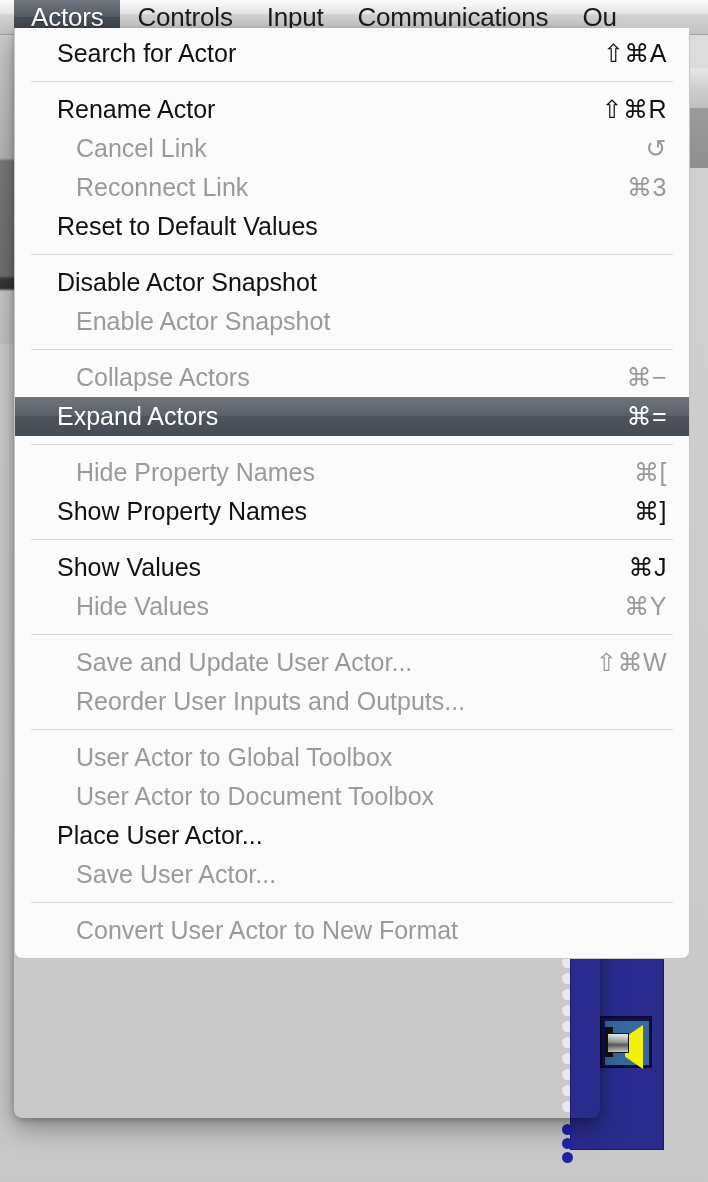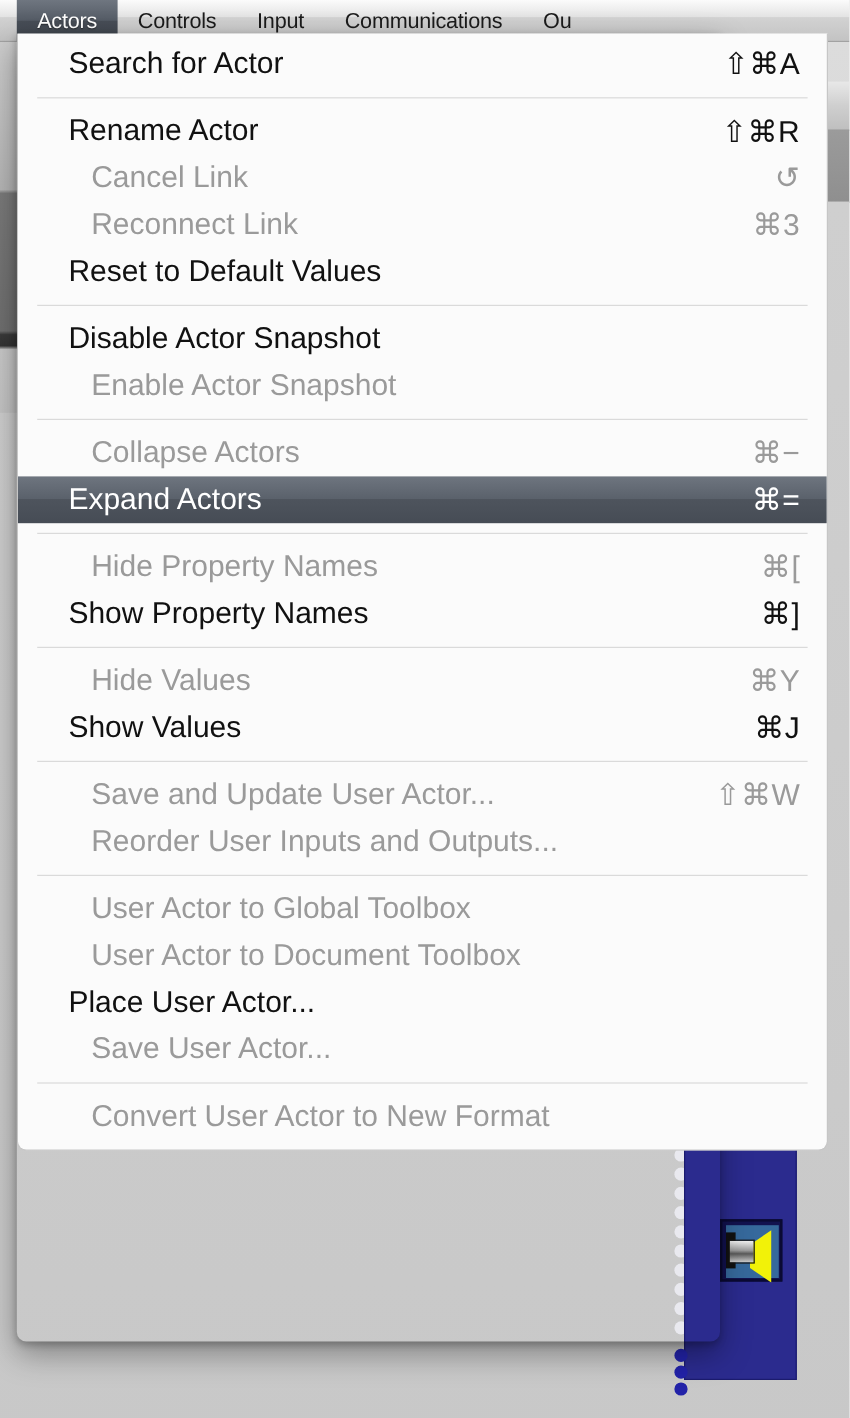--- a/index.html
+++ b/index.html
@@ -156,21 +156,21 @@
     left: 0; top: 0; width: 708px; height: 34px;
     background: linear-gradient(180deg,#fbfbfb 0%, #e3e3e3 42%, #d2d2d2 43%, #c3c3c3 100%);
     border-bottom: 1px solid #a2a2a2;
     display: flex;
     align-items: stretch;
   }
   .menubar-spacer { width: 14px; }
   .menubar-item {
     display: flex; align-items: center;
     padding: 0 17px;
-    font-size: 18px;
+    font-size: 26px;
     color: #1b1b1b;
     white-space: nowrap;
     letter-spacing: -0.2px;
   }
   .menubar-item.active {
     background: linear-gradient(180deg,#6f7680 0%, #555c66 50%, #474d56 51%, #3f454d 100%);
     color: #ffffff;
     text-shadow: 0 1px 1px rgba(0,0,0,0.45);
   }
 
@@ -342,28 +342,28 @@
       <div class="menu-sep"></div>
       <div class="menu-item disabled">
         <span class="mi-label">Hide Property Names</span>
         <span class="mi-shortcut">⌘[</span>
       </div>
       <div class="menu-item">
         <span class="mi-label">Show Property Names</span>
         <span class="mi-shortcut">⌘]</span>
       </div>
       <div class="menu-sep"></div>
+      <div class="menu-item">
+        <span class="mi-label">Show Values</span>
+        <span class="mi-shortcut">⌘J</span>
+      </div>
       <div class="menu-item disabled">
         <span class="mi-label">Hide Values</span>
         <span class="mi-shortcut">⌘Y</span>
       </div>
-      <div class="menu-item">
-        <span class="mi-label">Show Values</span>
-        <span class="mi-shortcut">⌘J</span>
-      </div>
       <div class="menu-sep"></div>
       <div class="menu-item disabled">
         <span class="mi-label">Save and Update User Actor...</span>
         <span class="mi-shortcut">⇧⌘W</span>
       </div>
       <div class="menu-item disabled">
         <span class="mi-label">Reorder User Inputs and Outputs...</span>
       </div>
       <div class="menu-sep"></div>
       <div class="menu-item disabled">

